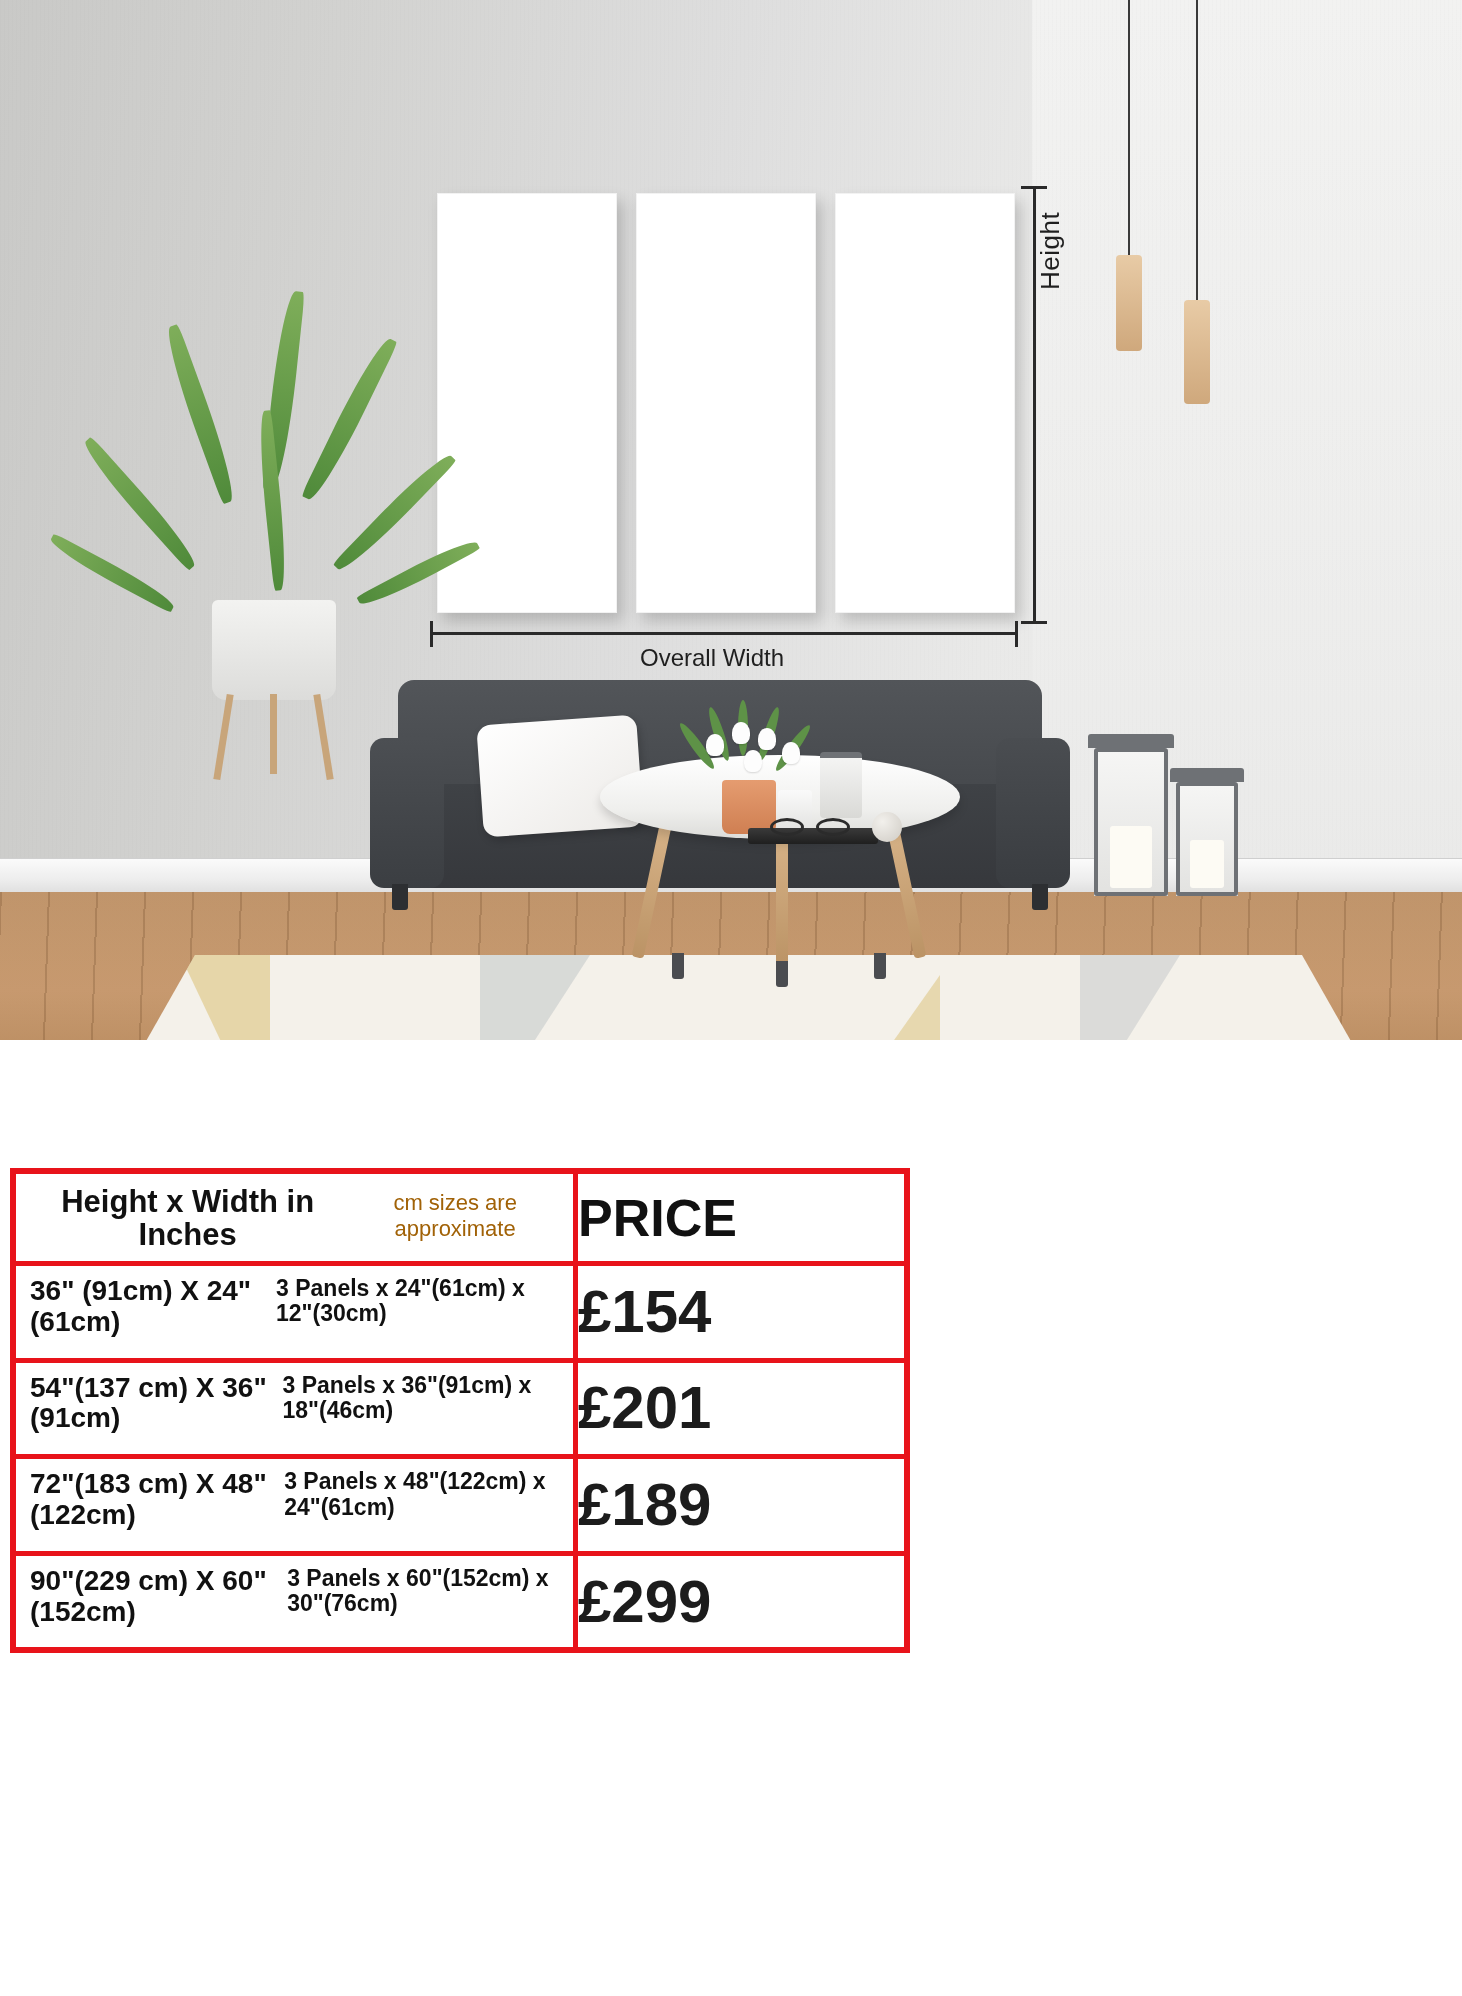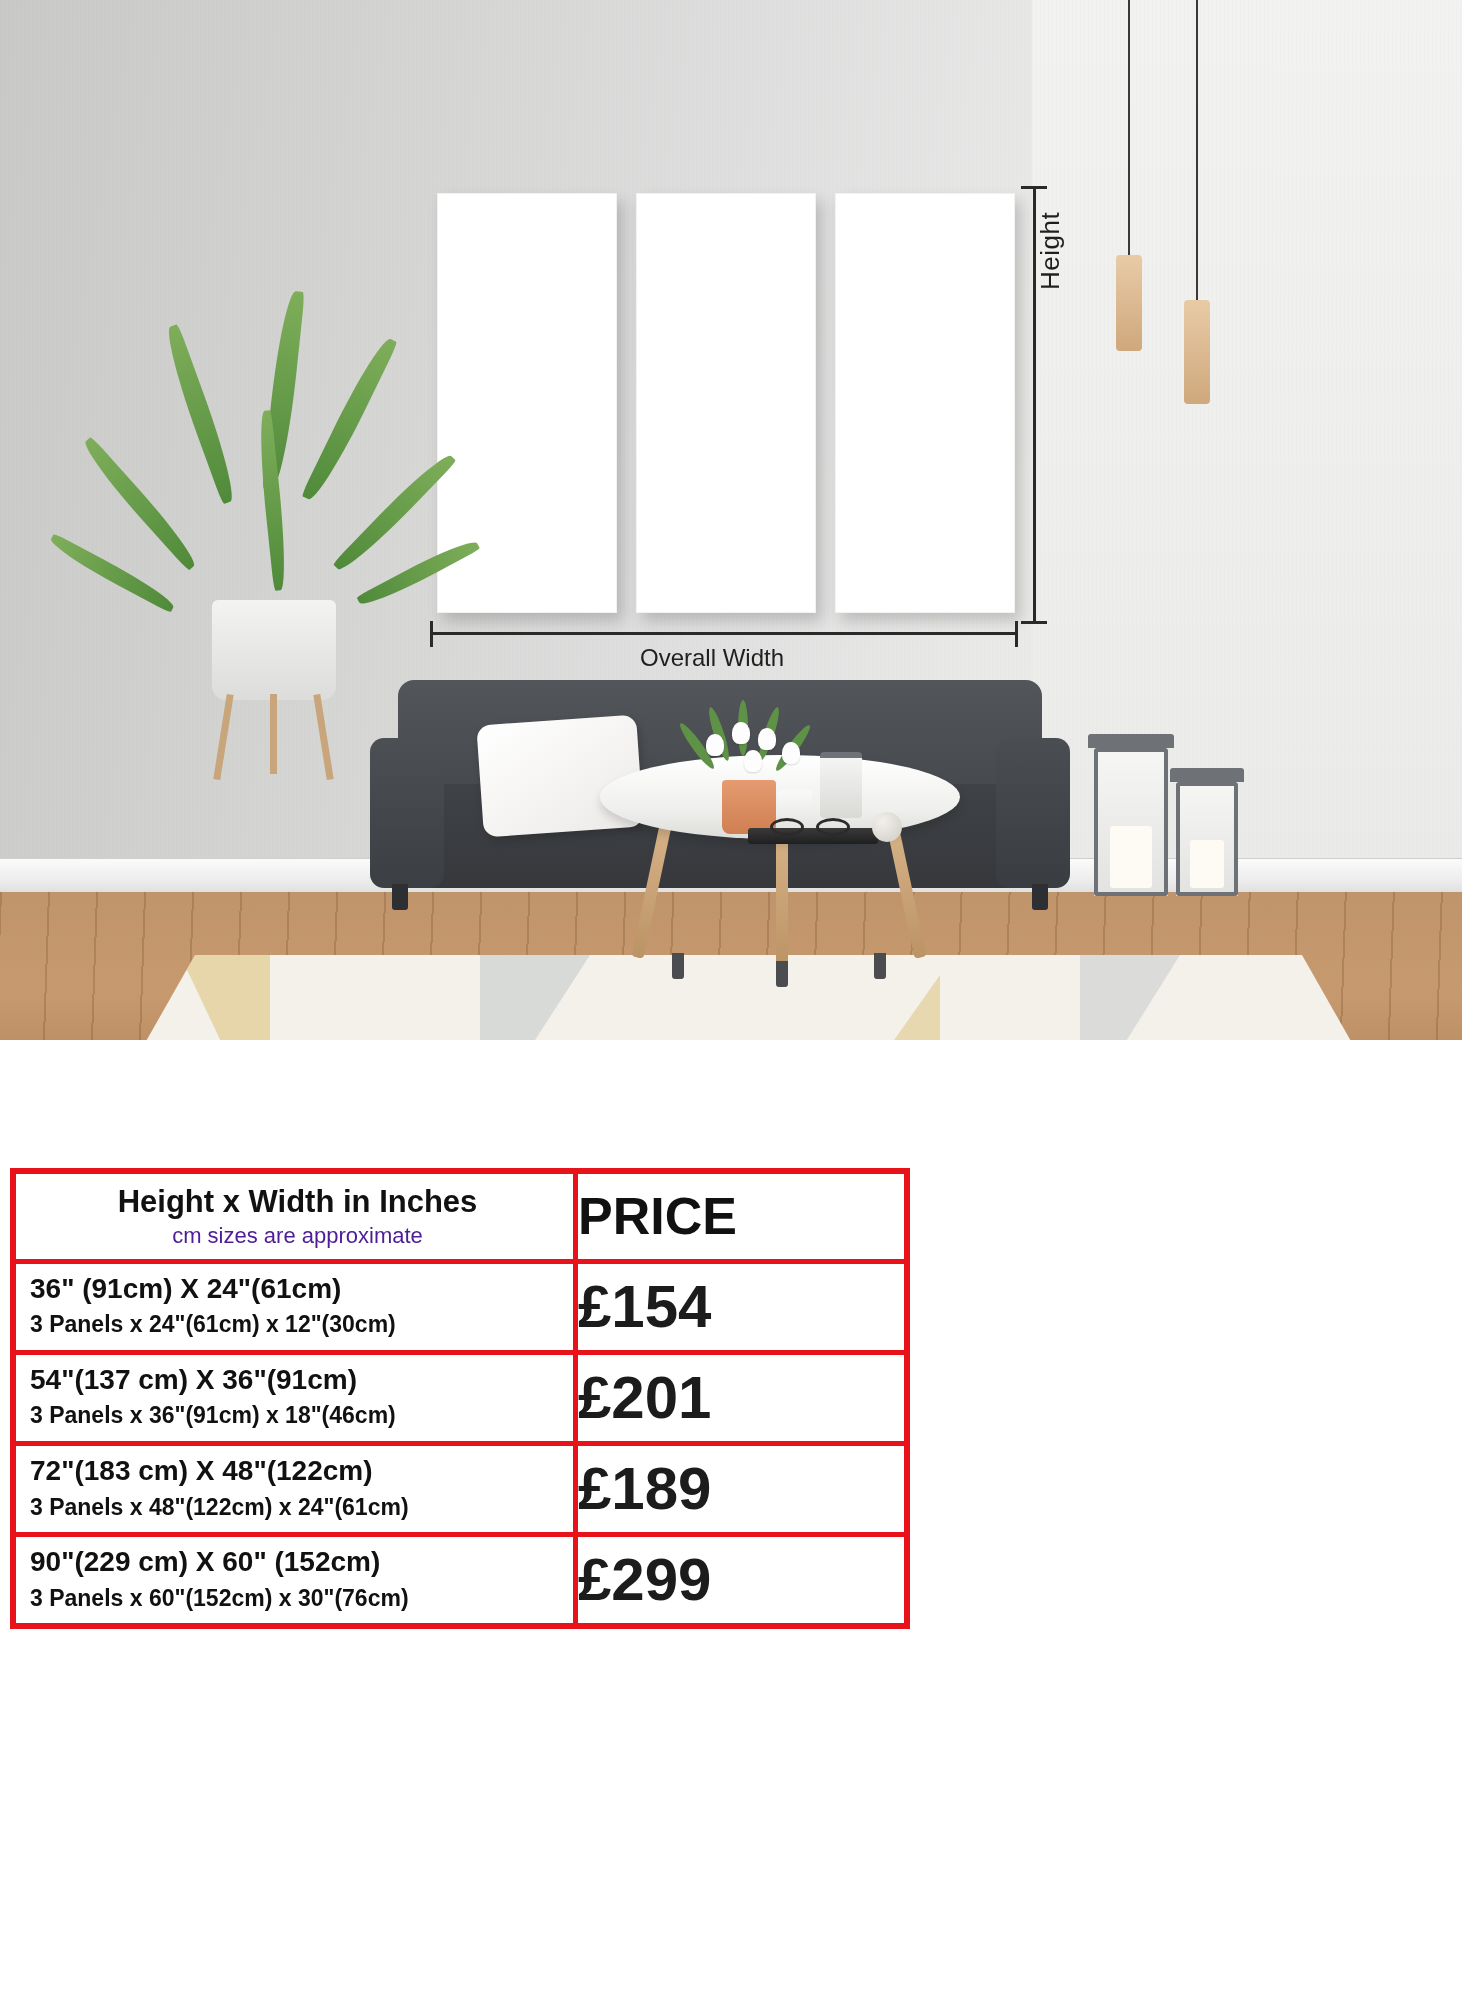--- a/index.html
+++ b/index.html
@@ -206,29 +206,29 @@
     position: absolute; left: 10px; top: 1168px;
     width: 900px;
     border: 6px solid #e8131a;
     background: #ffffff;
   }
   .row { display: flex; width: 100%; border-bottom: 5px solid #e8131a; }
   .row:last-child { border-bottom: none; }
   .cell-left {
     width: 562px; border-right: 5px solid #e8131a;
     padding: 10px 8px 12px 14px;
-    display: flex; flex-direction: column; justify-content: center;
+    display: flex; flex-direction: row; justify-content: center;
   }
   .cell-right {
     flex: 1; display: flex; align-items: center; justify-content: flex-start;
     padding: 4px 0;
   }
   .hdr-row .cell-left { padding-top: 12px; padding-bottom: 10px; }
   .hdr-main { font-size: 31px; font-weight: bold; color: #111; text-align: center; line-height: 1.05; }
-  .hdr-sub { font-size: 22px; color: #4c1d95; text-align: center; margin-top: 4px; }
+  .hdr-sub { font-size: 22px; color: #a16207; text-align: center; margin-top: 4px; }
   .hdr-price { font-size: 52px; font-weight: bold; color: #111; letter-spacing: 0px; }
   .size-main { font-size: 28px; font-weight: bold; color: #111; line-height: 1.1; margin-bottom: 8px; }
   .size-sub { font-size: 23px; font-weight: bold; color: #111; line-height: 1.1; }
   .price { font-size: 60px; font-weight: bold; color: #1c1c1c; line-height: 1; }
 </style>
 </head>
 <body>
 
 <div id="page">
 

